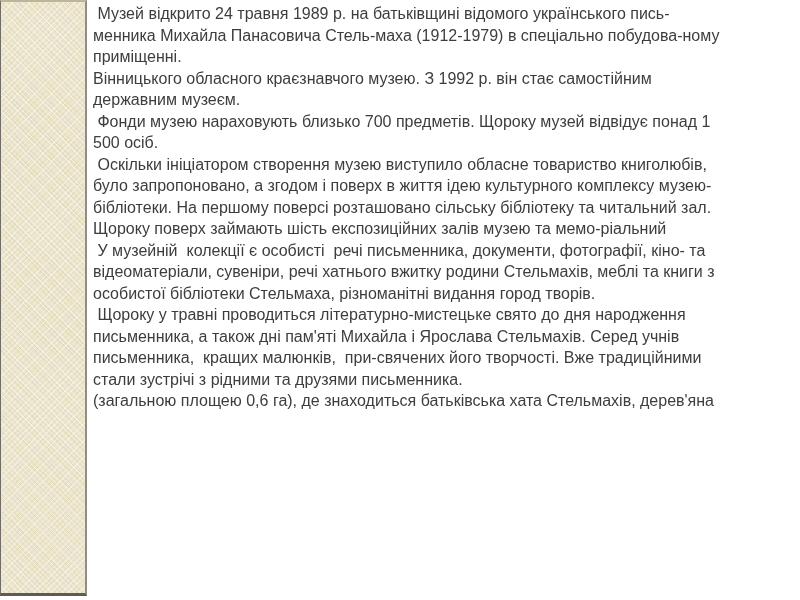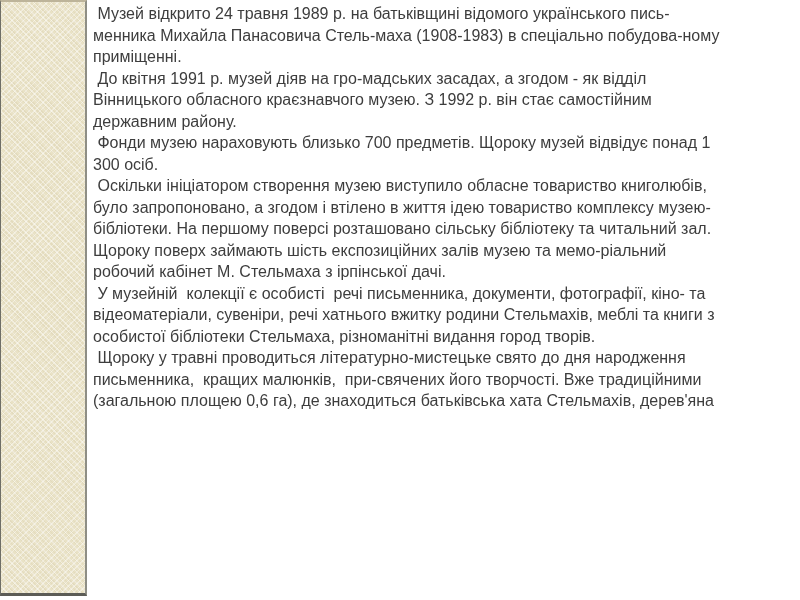--- a/index.html
+++ b/index.html
@@ -50,33 +50,33 @@
 </style>
 </head>
 <body>
 
 <div class="page">
 
   <div class="sidebar"></div>
 
   <div class="doc">
     <div class="line"> Музей відкрито 24 травня 1989 р. на батьківщині відомого українського пись-</div>
-    <div class="line">менника Михайла Панасовича Стель-маха (1908-1983) в спеціально побудова-ному</div>
+    <div class="line">менника Михайла Панасовича Стель-маха (1912-1979) в спеціально побудова-ному</div>
     <div class="line">приміщенні.</div>
-    <div class="line"> До квітня 1991 р. музей діяв на гро-мадських засадах, а згодом - як відділ</div>
     <div class="line">Вінницького обласного краєзнавчого музею. З 1992 р. він стає самостійним</div>
-    <div class="line">державним району.</div>
+    <div class="line">державним музеєм.</div>
     <div class="line"> Фонди музею нараховують близько 700 предметів. Щороку музей відвідує понад 1</div>
-    <div class="line">300 осіб.</div>
+    <div class="line">500 осіб.</div>
     <div class="line"> Оскільки ініціатором створення музею виступило обласне товариство книголюбів,</div>
-    <div class="line">було запропоновано, а згодом і втілено в життя ідею товариство комплексу музею-</div>
+    <div class="line">було запропоновано, а згодом і поверх в життя ідею культурного комплексу музею-</div>
     <div class="line">бібліотеки. На першому поверсі розташовано сільську бібліотеку та читальний зал.</div>
     <div class="line">Щороку поверх займають шість експозиційних залів музею та мемо-ріальний</div>
-    <div class="line">робочий кабінет М. Стельмаха з ірпінської дачі.</div>
     <div class="line"> У музейній  колекції є особисті  речі письменника, документи, фотографії, кіно- та</div>
     <div class="line">відеоматеріали, сувеніри, речі хатнього вжитку родини Стельмахів, меблі та книги з</div>
     <div class="line">особистої бібліотеки Стельмаха, різноманітні видання город творів.</div>
     <div class="line"> Щороку у травні проводиться літературно-мистецьке свято до дня народження</div>
+    <div class="line">письменника, а також дні пам'яті Михайла і Ярослава Стельмахів. Серед учнів</div>
     <div class="line">письменника,  кращих малюнків,  при-свячених його творчості. Вже традиційними</div>
+    <div class="line">стали зустрічі з рідними та друзями письменника.</div>
     <div class="line">(загальною площею 0,6 га), де знаходиться батьківська хата Стельмахів, дерев'яна</div>
   </div>
 
 </div>
 
 </body></html>

